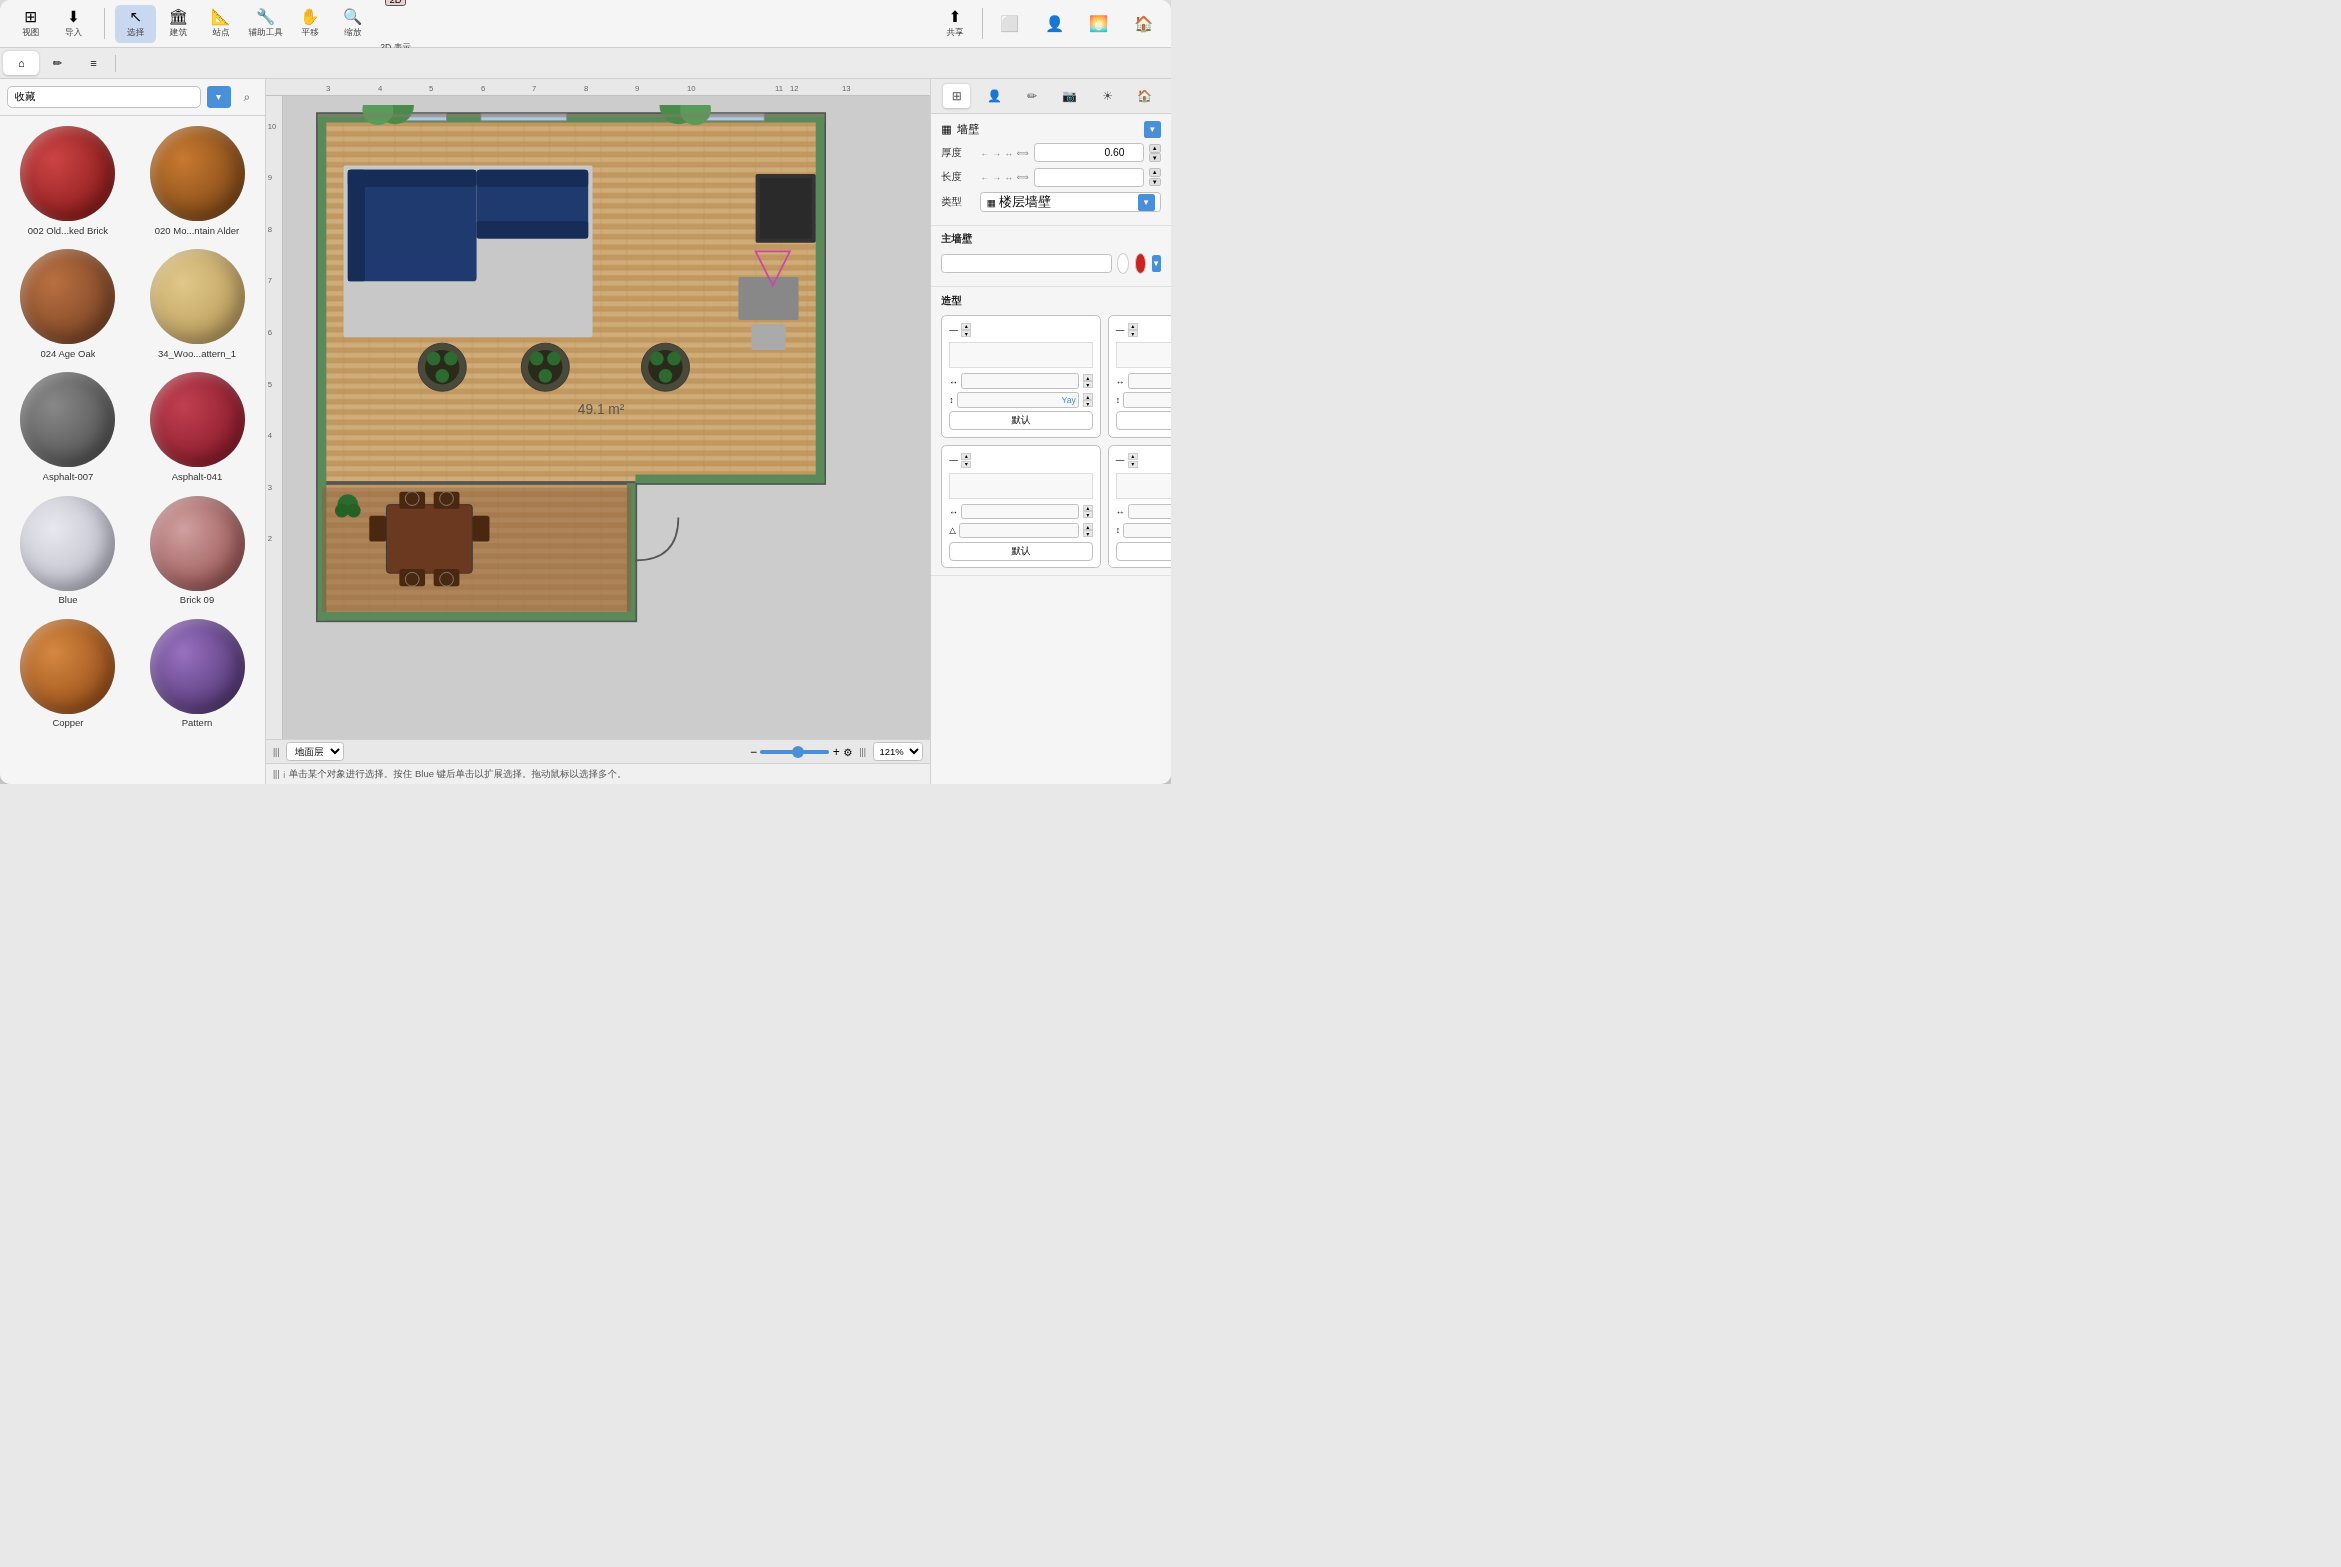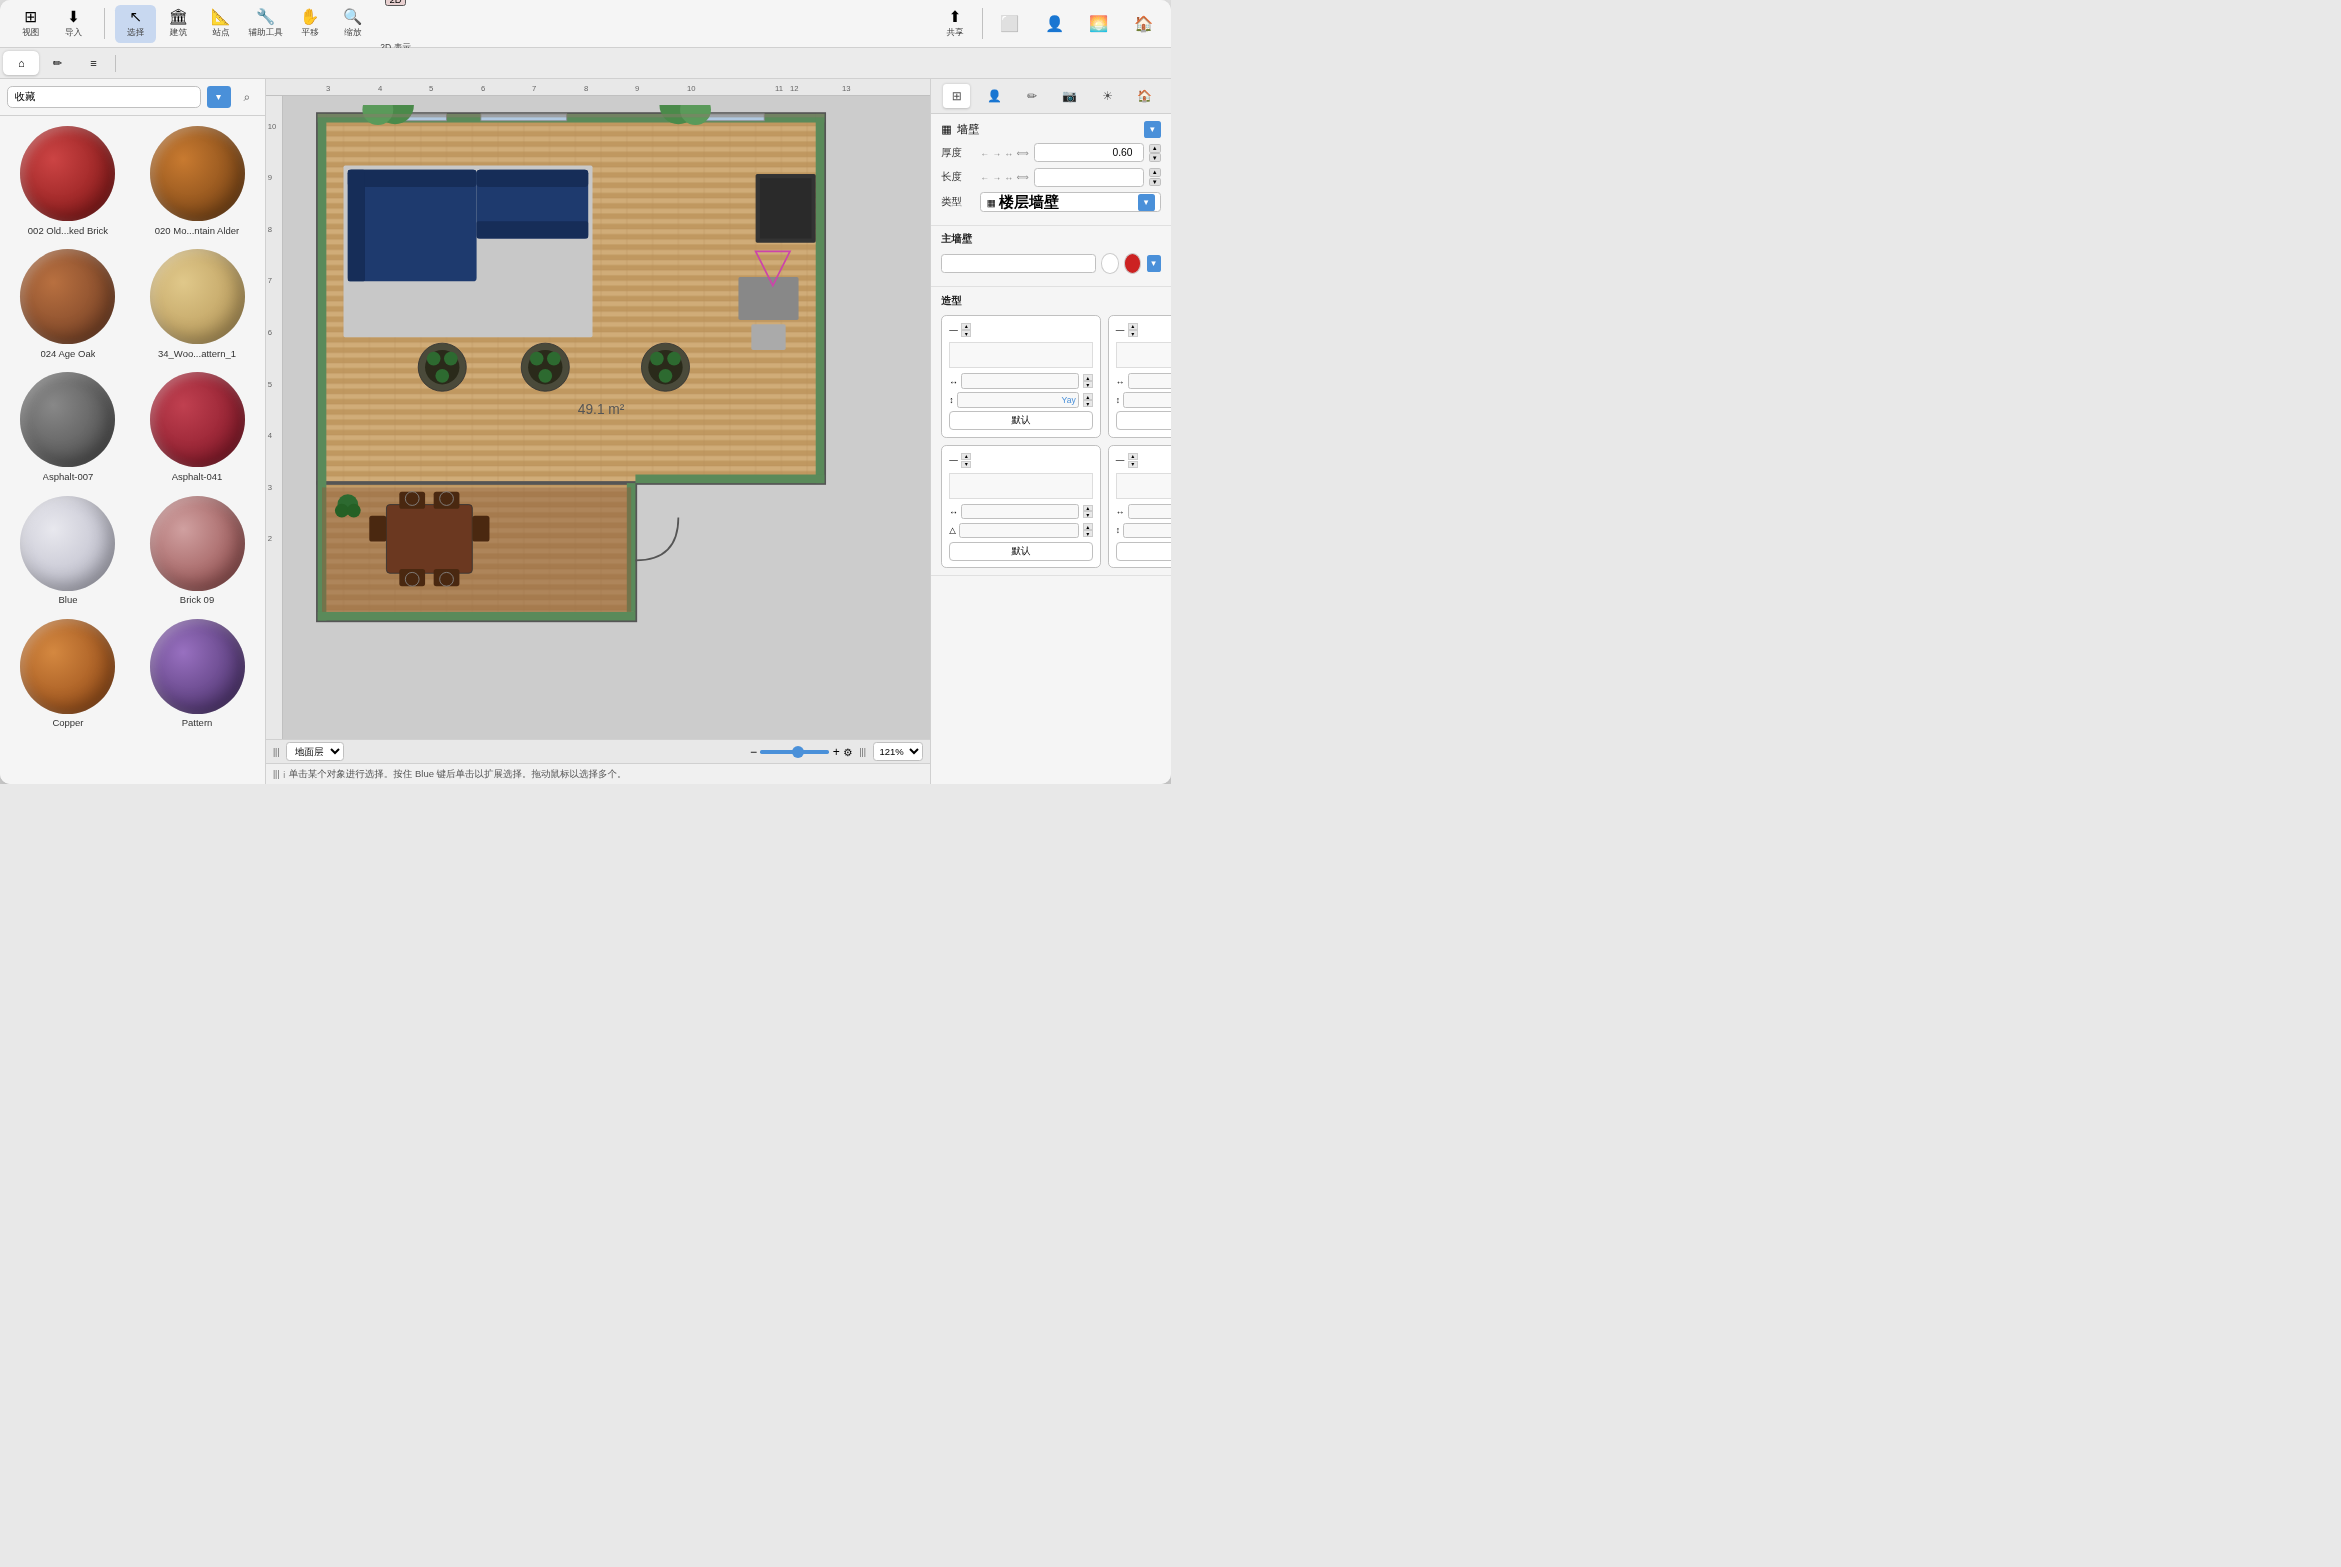--- a/index.html
+++ b/index.html
@@ -399,21 +399,21 @@
       font-size: 10.3px;
       color: #333;
       min-width: 34px;
     }
     .rp-input {
       flex: 1;
       height: 19px;
       border: 0.9px solid #c0c0c0;
       border-radius: 3.4px;
       background: #fff;
-      padding: 0 10px;
+      padding: 0 18px;
       font-size: 10.3px;
       text-align: right;
     }
     .rp-stepper {
       display: flex;
       flex-direction: column;
       gap: 0.9px;
     }
     .rp-stepper-btn {
       width: 12px;
@@ -922,21 +922,21 @@
           <div class="rp-stepper">
             <div class="rp-stepper-btn">▲</div>
             <div class="rp-stepper-btn">▼</div>
           </div>
         </div>
 
         <div class="rp-row">
           <span class="rp-label">类型</span>
           <div class="rp-selector">
             <span style="font-size:9.5px;">▦</span>
-            <span style="flex:1;font-size:15px;font-weight:bold;">楼层墙壁</span>
+            <span style="flex:1;font-size:13px;">楼层墙壁</span>
             <div class="rp-dropdown-btn">▼</div>
           </div>
         </div>
       </div>
 
 
       <div class="rp-section">
         <div class="section-title">主墙壁</div>
         <div class="wall-color-row">
           <input class="rp-input" type="text" value="" style="flex: 1 1 0%;">

